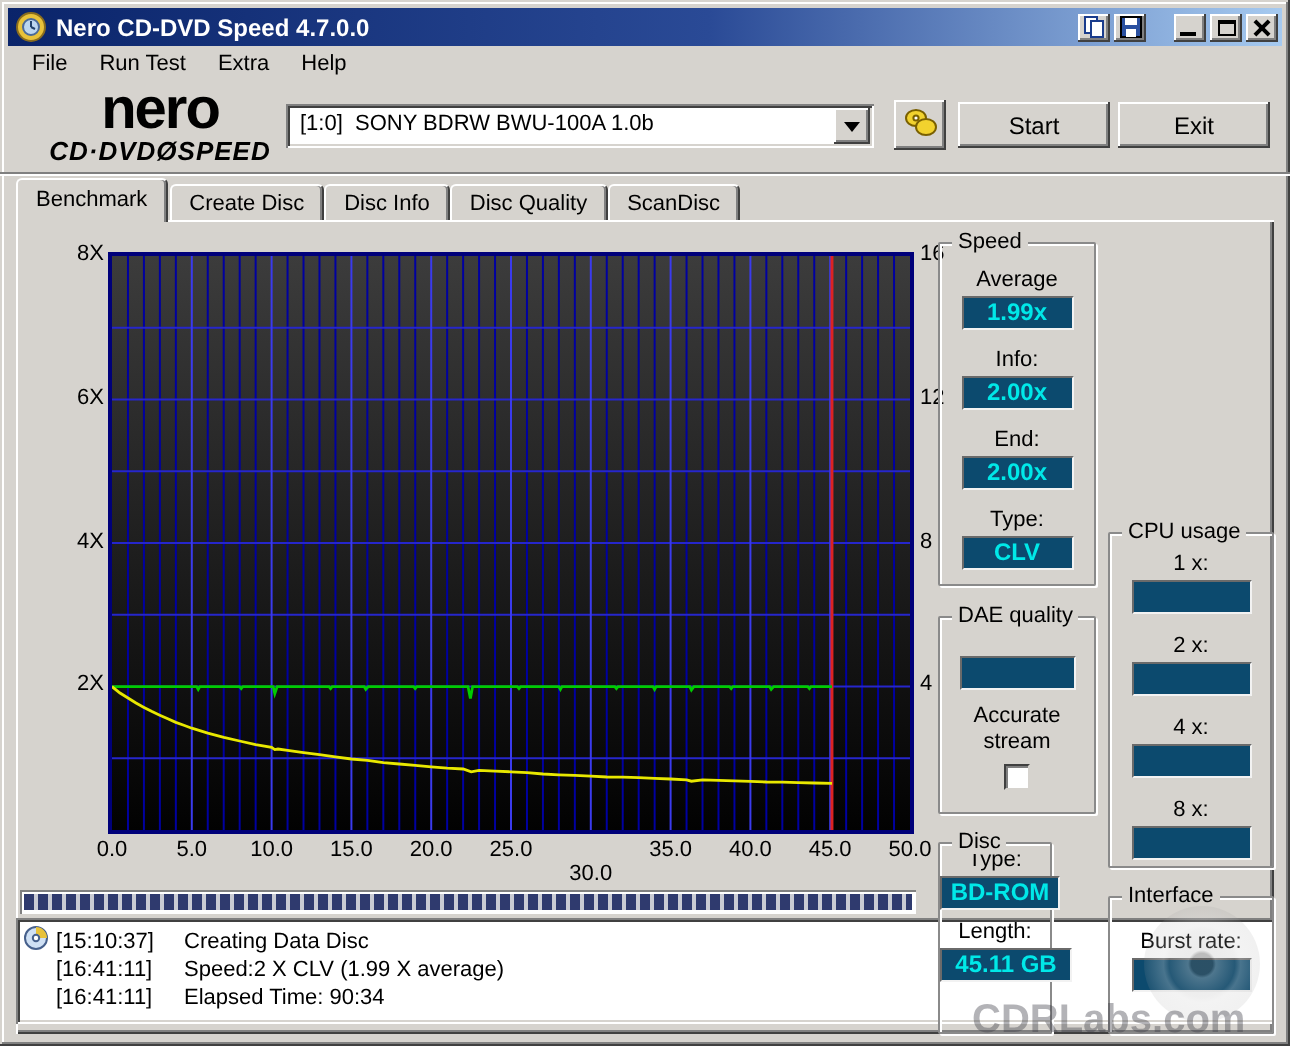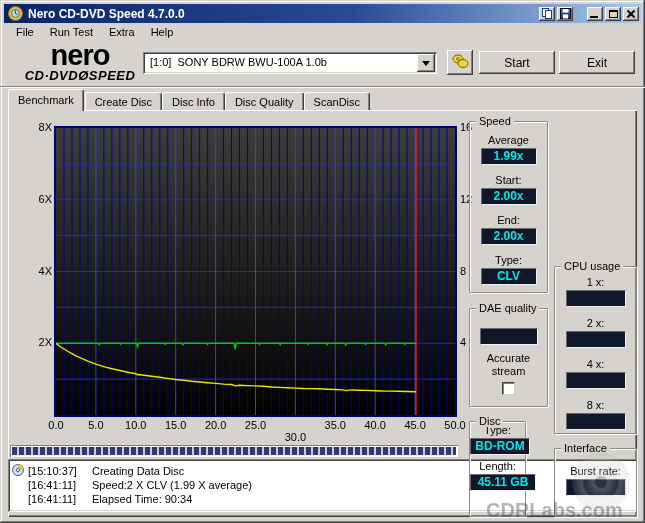--- a/index.html
+++ b/index.html
@@ -92,21 +92,21 @@
   .log-time { width:64px; flex:none; }
   .log-msg { flex:1; white-space:pre; }
 
   
   .group { position:absolute; border:1px solid #8a8a8a; border-radius:1px;
     box-shadow: inset 1px 1px 0 #fff, 1px 1px 0 #fff; }
   .group-title { position:absolute; top:-7px; left:6px; background:#d6d3ce; padding:0 3px; }
   .fld { text-align:center; }
   .fld-label { display:block; height:13px; line-height:13px; }
   .lcd { display:block; margin:1px auto 9px; width:56px; height:17px; line-height:15px;
-    background:#0f172a; color:#00e8e8; font-weight:bold; font-size:12px; text-align:center;
+    background:#0c4a6e; color:#00e8e8; font-weight:bold; font-size:12px; text-align:center;
     border:1px solid; border-color:#6a6a6a #f2f2f2 #f2f2f2 #6a6a6a; }
   .g-speed   { left:469px; top:121px; width:79px; height:172px; padding-top:12px; }
   .g-access  { left:554px; top:121px; width:83px; height:131px; padding-top:12px; }
   .g-access .lcd { width:60px; margin-bottom:10px; }
   .g-cpu     { left:554px; top:266px; width:83px; height:168px; padding-top:9px; }
   .g-cpu .lcd { width:60px; margin-bottom:10px; }
   .g-dae     { left:469px; top:308px; width:79px; height:99px; padding-top:18px; }
   .g-dae .lcd { width:58px; margin-bottom:7px; }
   .g-disc    { left:469px; top:421px; width:57px; height:96px; padding-top:2px; }
   .g-disc .lcd { width:60px; margin-bottom:5px; }
@@ -317,21 +317,21 @@
     </div>
   </div>
 
   <div class="group g-speed">
     <span class="group-title">Speed</span>
     <div class="fld">
         <span class="fld-label">Average</span>
       <span class="lcd">1.99x</span>
       </div>
     <div class="fld">
-        <span class="fld-label">Start:</span>
+        <span class="fld-label">Info:</span>
       <span class="lcd">2.00x</span>
       </div>
     <div class="fld">
         <span class="fld-label">End:</span>
       <span class="lcd">2.00x</span>
       </div>
     <div class="fld">
         <span class="fld-label">Type:</span>
       <span class="lcd">CLV</span>
       </div>

